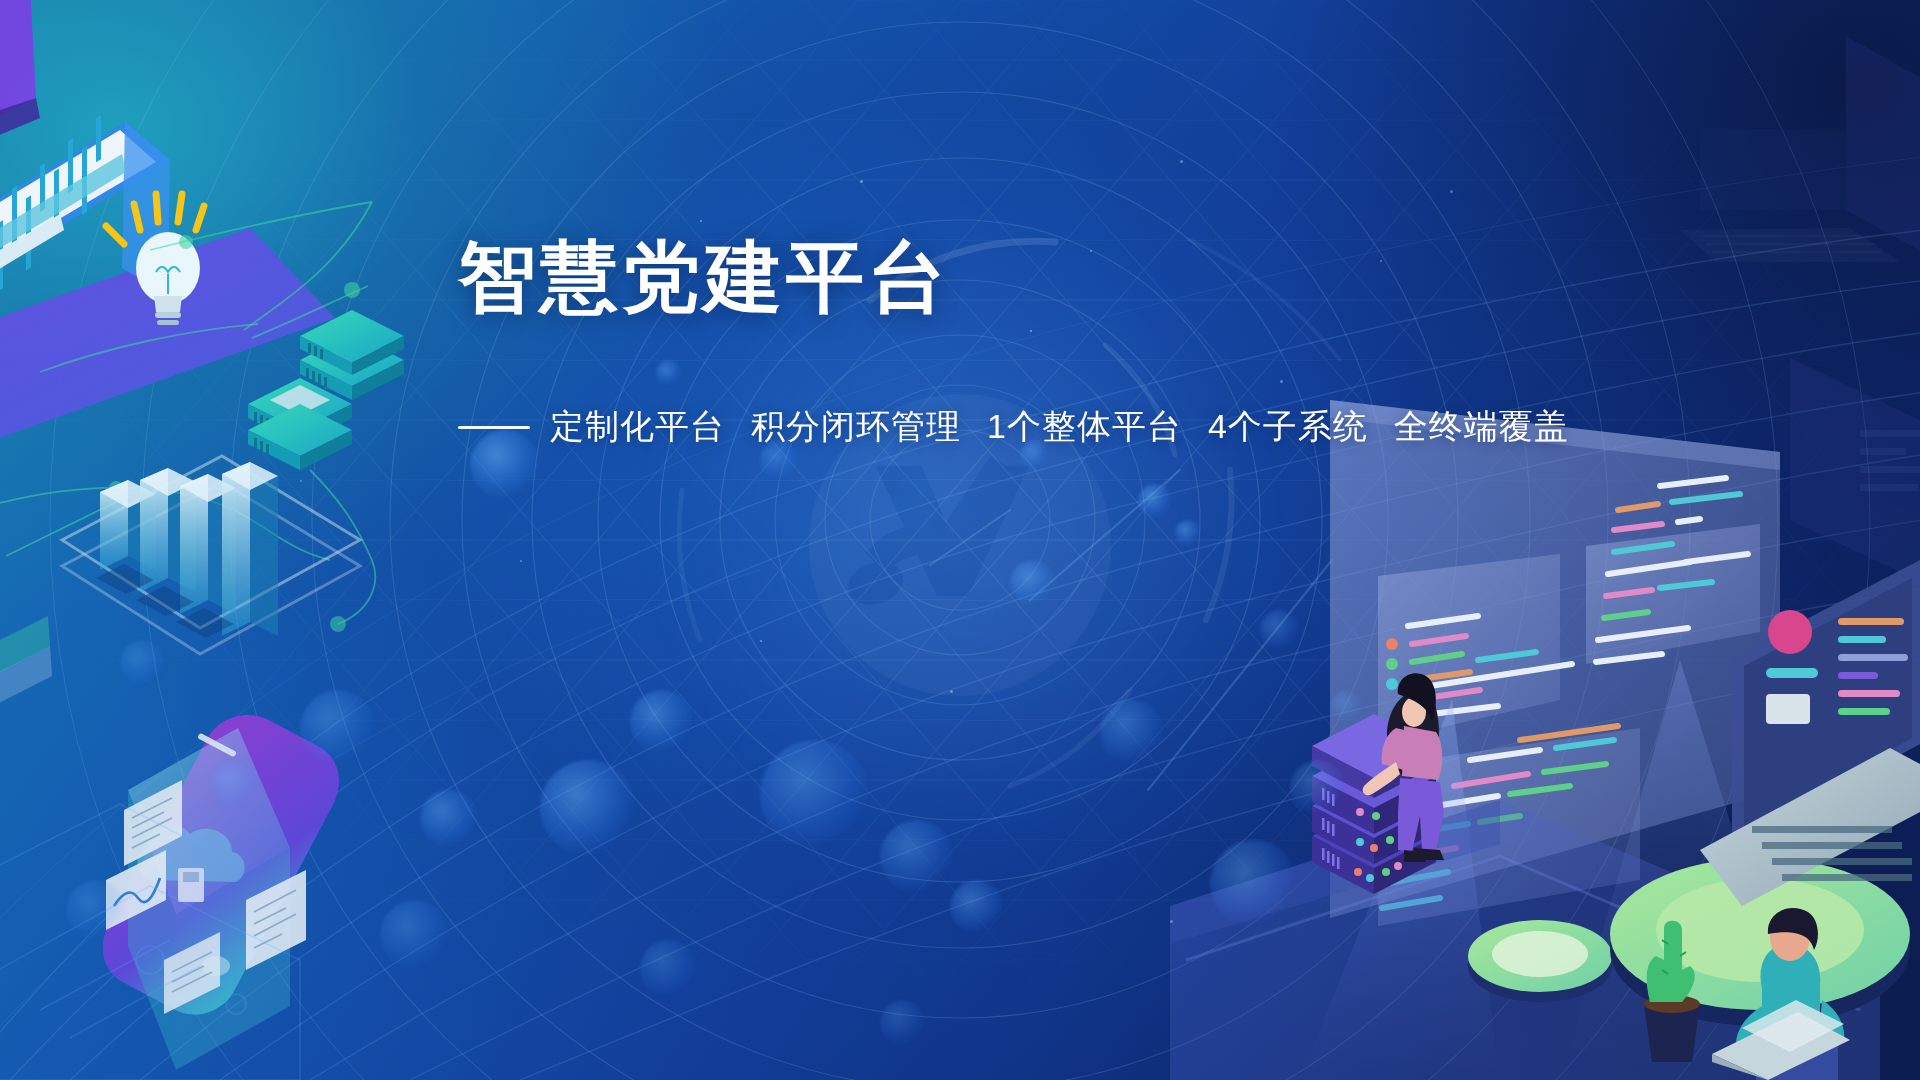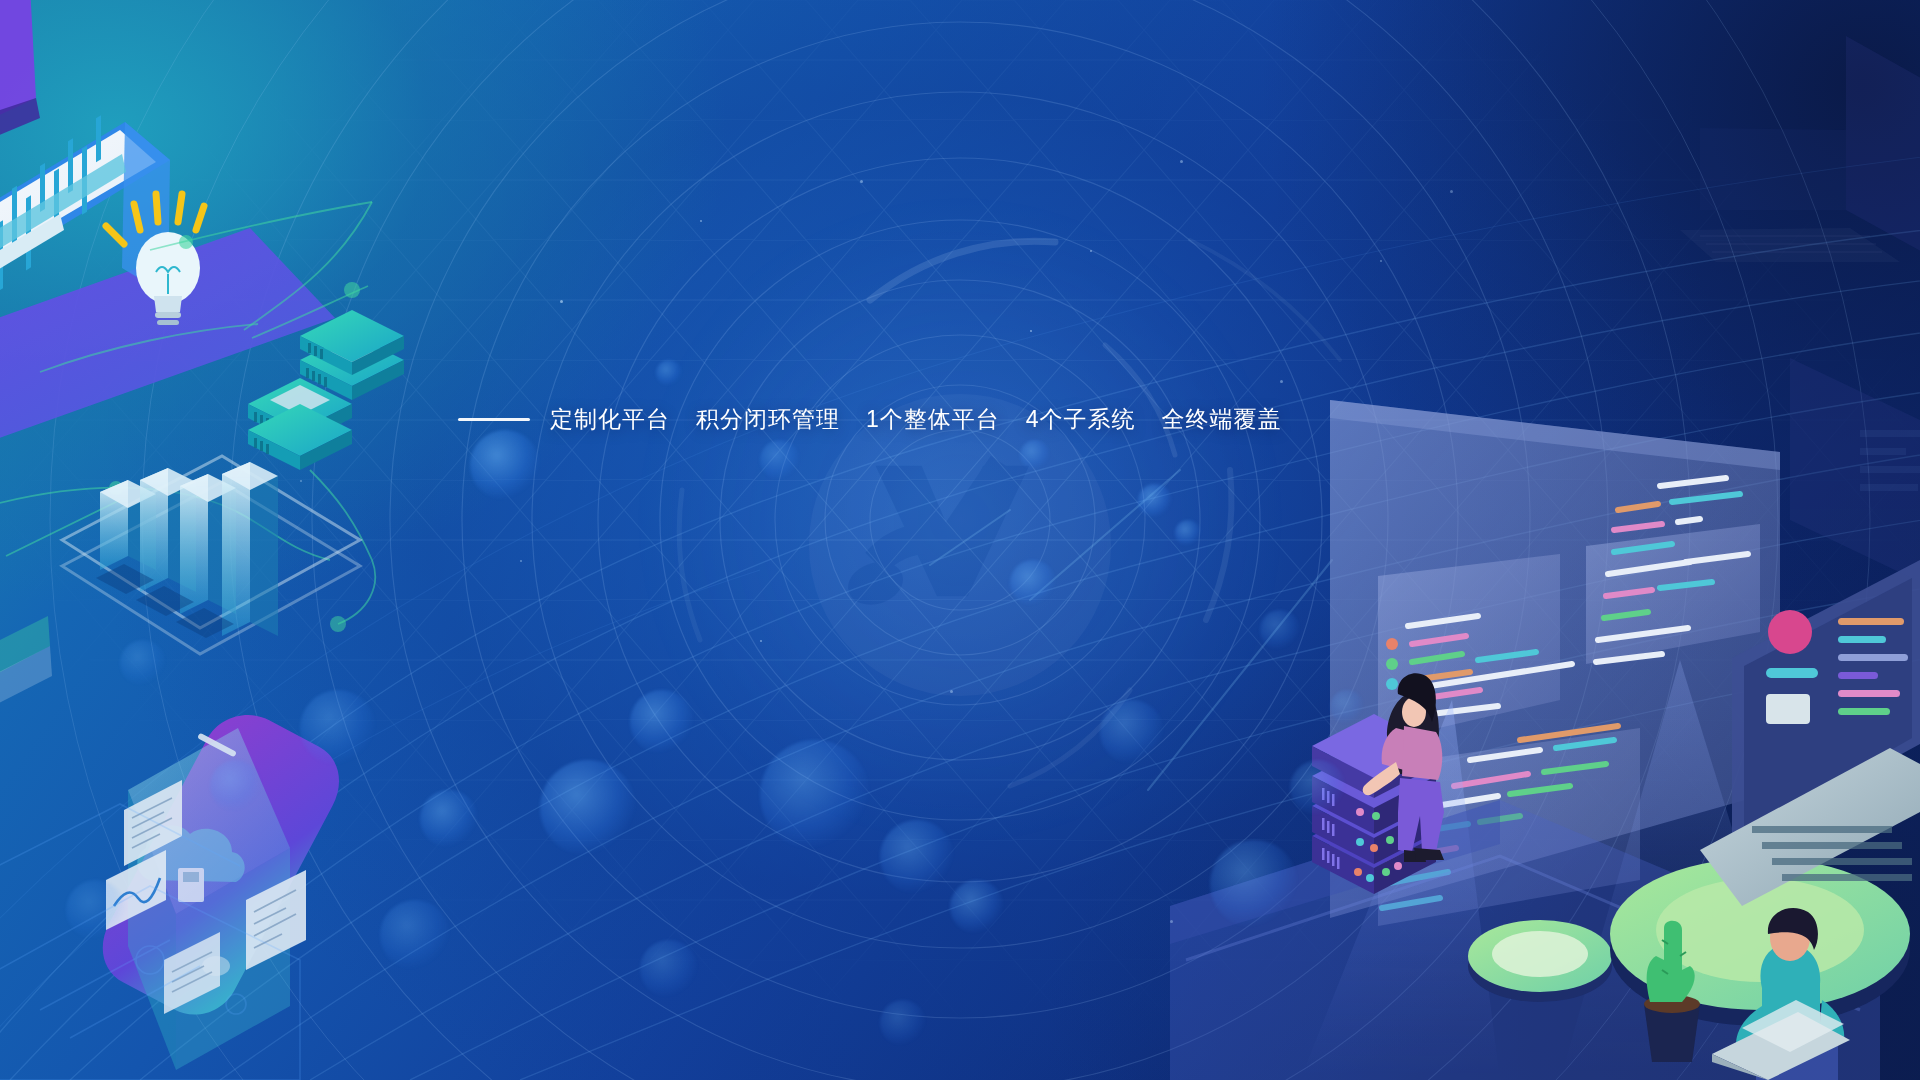--- a/index.html
+++ b/index.html
@@ -29,21 +29,21 @@
     position:absolute;left:458px;top:238px;
     font-size:78px;font-weight:bold;color:#ffffff;letter-spacing:4px;
     line-height:1;text-shadow:0 3px 22px rgba(5,30,80,.55);white-space:nowrap;
   }
   .subline{
     position:absolute;left:458px;top:404px;
     display:flex;align-items:center;gap:20px;white-space:nowrap;
   }
   .rule{width:72px;height:3px;background:#ffffff;opacity:.95;flex:0 0 auto;border-radius:2px;}
   .subtext{
-    font-size:23px;color:#ffffff;letter-spacing:1px;font-weight:normal;
+    font-size:34px;color:#ffffff;letter-spacing:1px;font-weight:normal;
     text-shadow:0 2px 12px rgba(5,30,80,.5);
     text-align:center;
   }
   .subtext .seg{margin-right:26px;}
   .subtext .seg:last-child{margin-right:0;}
 </style>
 </head>
 <body>
 
 <div id="stage">
@@ -655,20 +655,21 @@
     <span style="left:1280px;top:380px;width:3px;height:3px;opacity:.5"></span>
     <span style="left:760px;top:640px;width:2px;height:2px;opacity:.6"></span>
     <span style="left:950px;top:690px;width:3px;height:3px;opacity:.5"></span>
     <span style="left:1170px;top:920px;width:3px;height:3px;opacity:.45"></span>
     <span style="left:520px;top:560px;width:2px;height:2px;opacity:.5"></span>
     <span style="left:300px;top:480px;width:2px;height:2px;opacity:.45"></span>
     <span style="left:1380px;top:260px;width:2px;height:2px;opacity:.45"></span>
     <span style="left:1450px;top:190px;width:3px;height:3px;opacity:.4"></span>
   </div>
 
+  <div class="headline">智慧党建平台</div>
 
   <div class="subline">
     <span class="rule"></span>
     <span class="subtext">
       <span class="seg">定制化平台</span><span class="seg">积分闭环管理</span><span class="seg">1个整体平台</span><span class="seg">4个子系统</span><span class="seg">全终端覆盖</span>
     </span>
   </div>
 
 </div>
 

